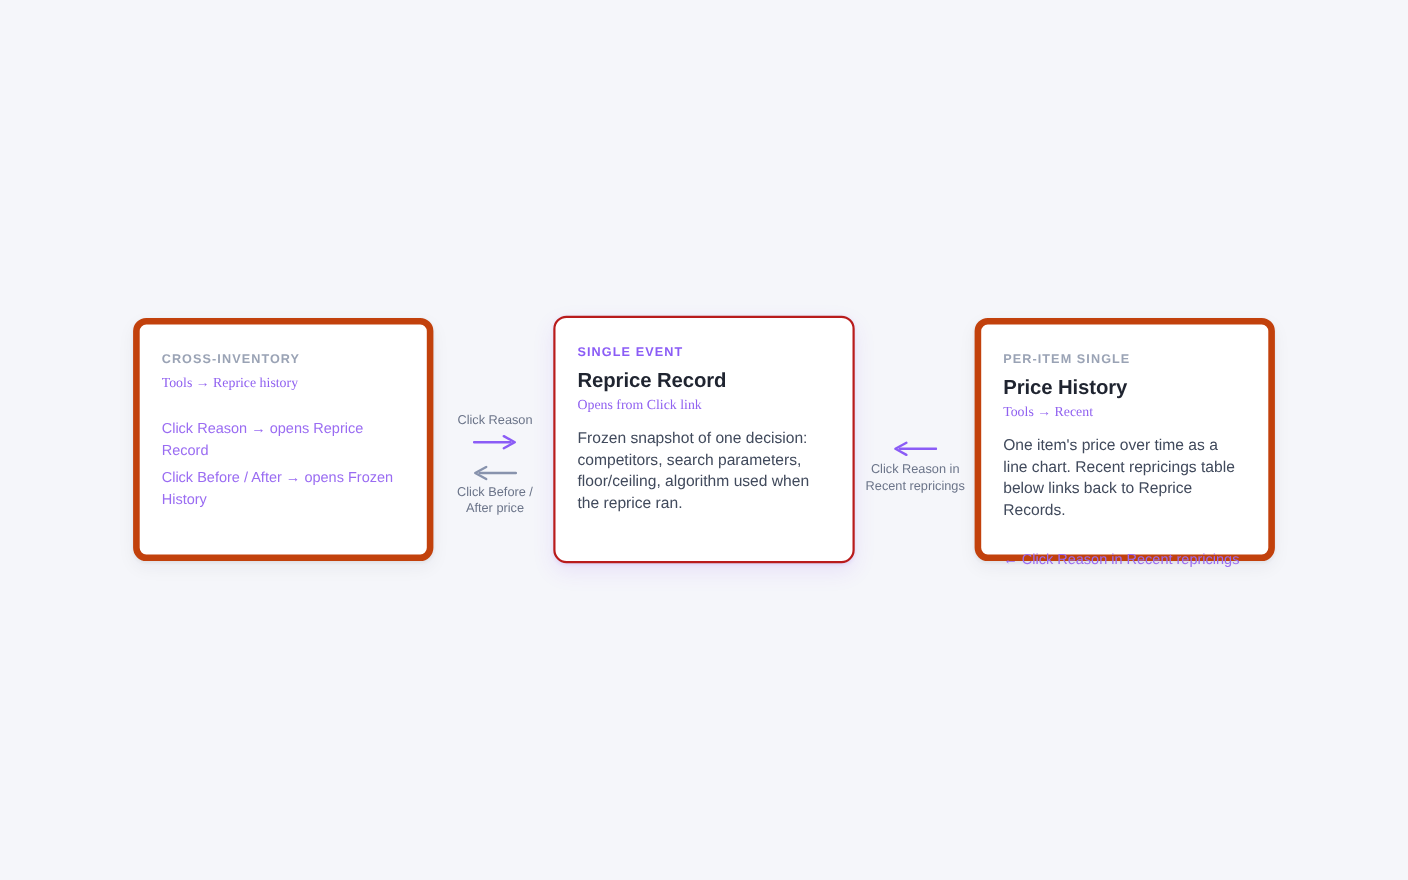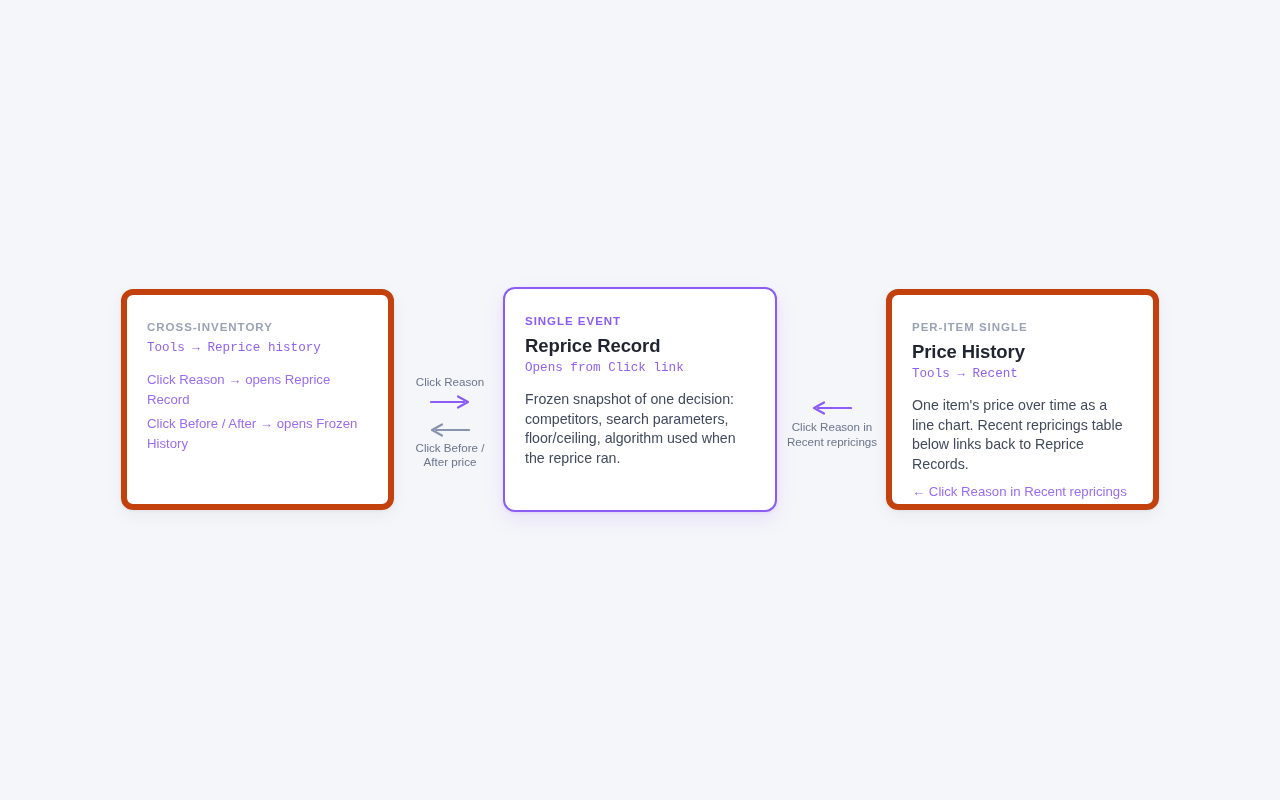--- a/index.html
+++ b/index.html
@@ -28,21 +28,21 @@
     background: #ffffff;
     border-radius: 12px;
     padding: 26px 22px 22px 20px;
   }
   .card.plain {
     border: 6px solid #c2410c;
     box-shadow: 0 1px 3px rgba(30, 41, 59, 0.06),
                 0 6px 16px rgba(30, 41, 59, 0.05);
   }
   .card.highlight {
-    border: 2px solid #8b5cf6;
+    border: 2px solid #b91c1c;
     box-shadow: 0 1px 3px rgba(124, 58, 237, 0.10),
                 0 8px 20px rgba(124, 58, 237, 0.10);
   }
 
   #card-left   { left: 121px; top: 289px; width: 273px; height: 221px; }
   #card-middle { left: 503px; top: 287px; width: 274px; height: 225px; }
   #card-right  { left: 886px; top: 289px; width: 273px; height: 221px; }
 
   .eyebrow {
     font-size: 11.5px;
@@ -57,37 +57,37 @@
   .card-title {
     font-size: 18.5px;
     font-weight: bold;
     color: #1f2430;
     margin: 0 0 3px 0;
     line-height: 1.25;
     letter-spacing: -0.1px;
   }
 
   .card-path {
-    font-family: Liberation Mono, monospace;
+    font-family: Liberation Serif, serif;
     font-size: 12.6px;
     color: #9061f0;
     margin: 0 0 14px 0;
     line-height: 1.3;
     white-space: pre;
   }
 
   .card-body {
     font-size: 14.2px;
     line-height: 19.6px;
     color: #414a5c;
     margin: 0;
   }
 
   .card-links {
-    margin-top: 7px;
+    margin-top: 24px;
   }
   .card-link {
     display: block;
     font-size: 13.2px;
     line-height: 20px;
     color: #9a6cf2;
     text-decoration: none;
   }
   .card-link + .card-link { margin-top: 4px; }
 

